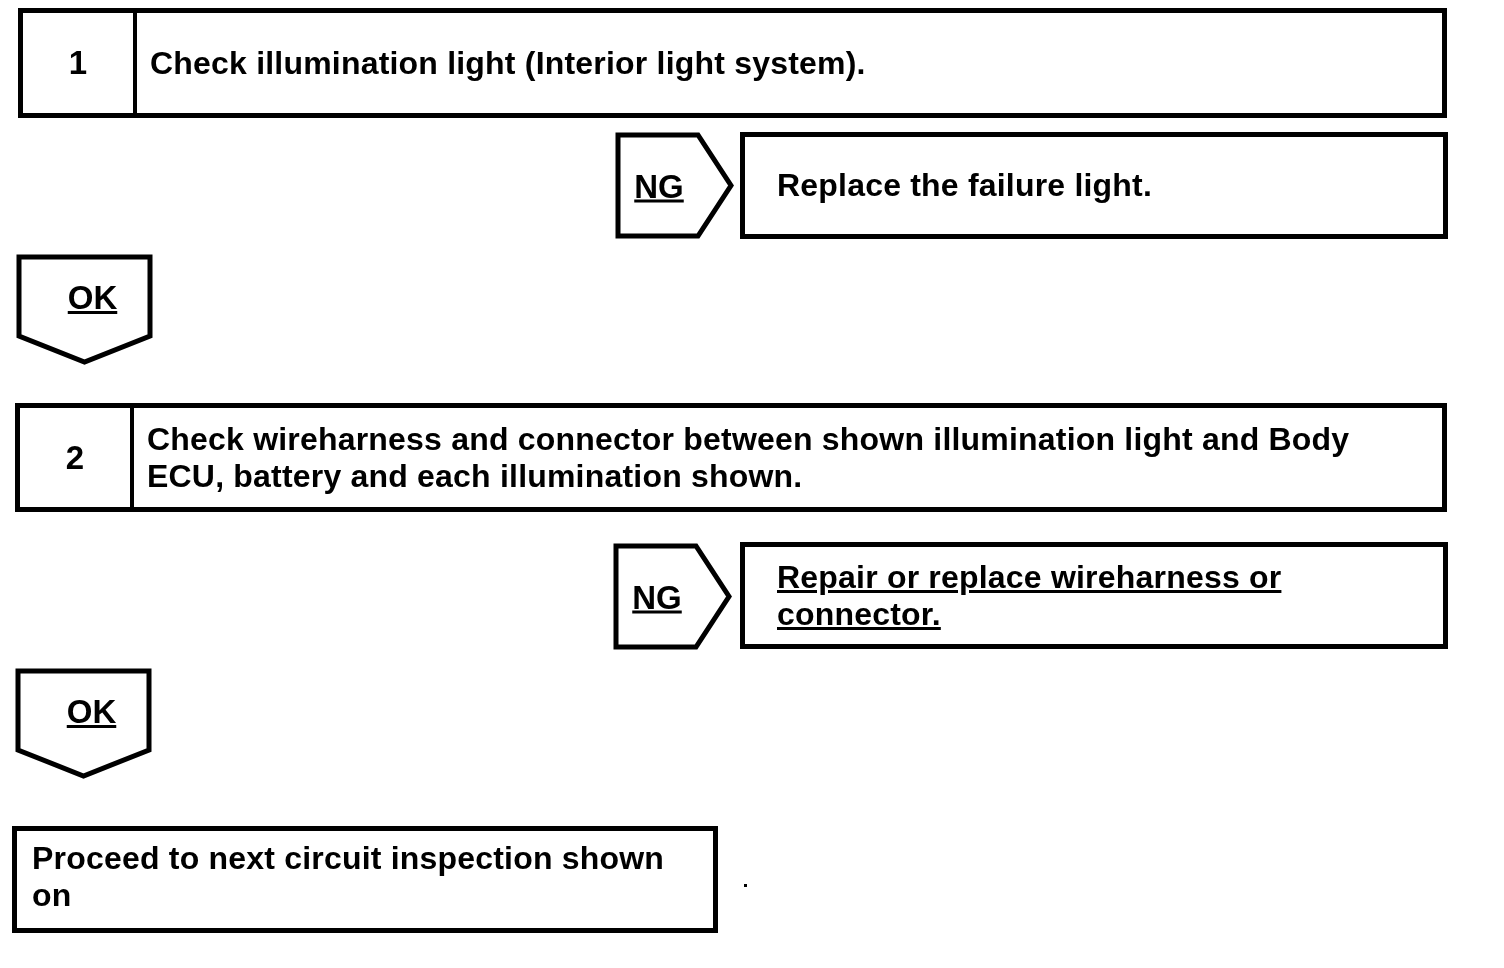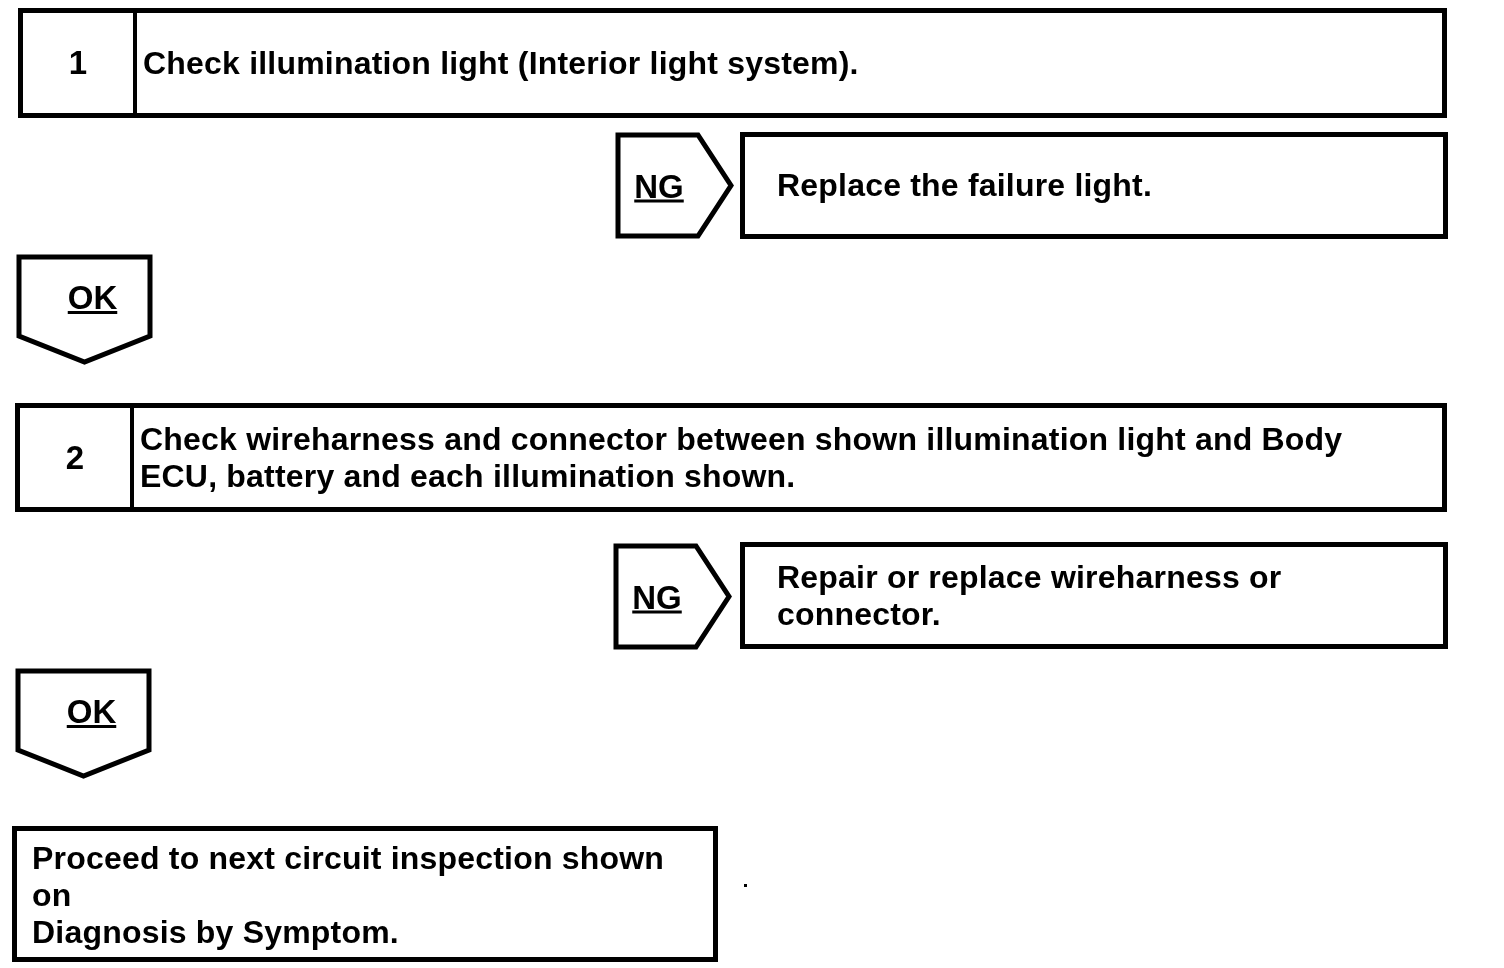--- a/index.html
+++ b/index.html
@@ -35,21 +35,21 @@
     display: flex;
     align-items: center;
     justify-content: center;
     font-size: 33px;
   }
   .text-cell {
     flex: 1;
     display: flex;
     flex-direction: column;
     justify-content: center;
-    padding-left: 6px;
+    padding-left: 13px;
     padding-right: 10px;
   }
   .action-box {
     position: absolute;
     border: 5px solid #000;
     background: #fff;
     box-sizing: border-box;
     display: flex;
     align-items: center;
     padding-left: 32px;
@@ -138,31 +138,30 @@
       <div class="txt">ECU, battery and each illumination shown.</div>
     </div>
   </div>
 
   <div class="pentagon ng" style="left:613px; top:543px; width:120px; height:107px;">
     <svg width="120" height="107" viewBox="0 0 120 107">
       <polygon points="3,3 83,3 116,53.5 83,104 3,104" fill="#ffffff" stroke="#000000" stroke-width="5" stroke-linejoin="miter"></polygon>
     </svg>
     <span class="label">NG</span>
   </div>
-  <div class="action-box" style="left:740px; top:542px; width:708px; height:107px;">
+  <div class="action-box" style="left:740px; top:542px; width:708px; height:107px;text-decoration:underline;">
     <div class="txt">Repair or replace wireharness or connector.</div>
   </div>
 
   <div class="pentagon ok" style="left:15px; top:668px; width:137px; height:112px;">
     <svg width="137" height="112" viewBox="0 0 137 112">
       <polygon points="3,3 134,3 134,82 68.5,108 3,82" fill="#ffffff" stroke="#000000" stroke-width="5" stroke-linejoin="miter"></polygon>
     </svg>
     <span class="label">OK</span>
   </div>
 
-  <div class="final-box" style="left:12px; top:826px; width:706px; height:136px;">
+  <div class="final-box" style="left:12px; top:826px; width:706px; height:107px;">
     <div class="txt">Proceed to next circuit inspection shown on</div>
-    <div class="txt">Diagnosis by Symptom.</div>
   </div>
 
   <div class="speck" style="left:744px; top:884px;"></div>
 
 </div>
 
 </body></html>

